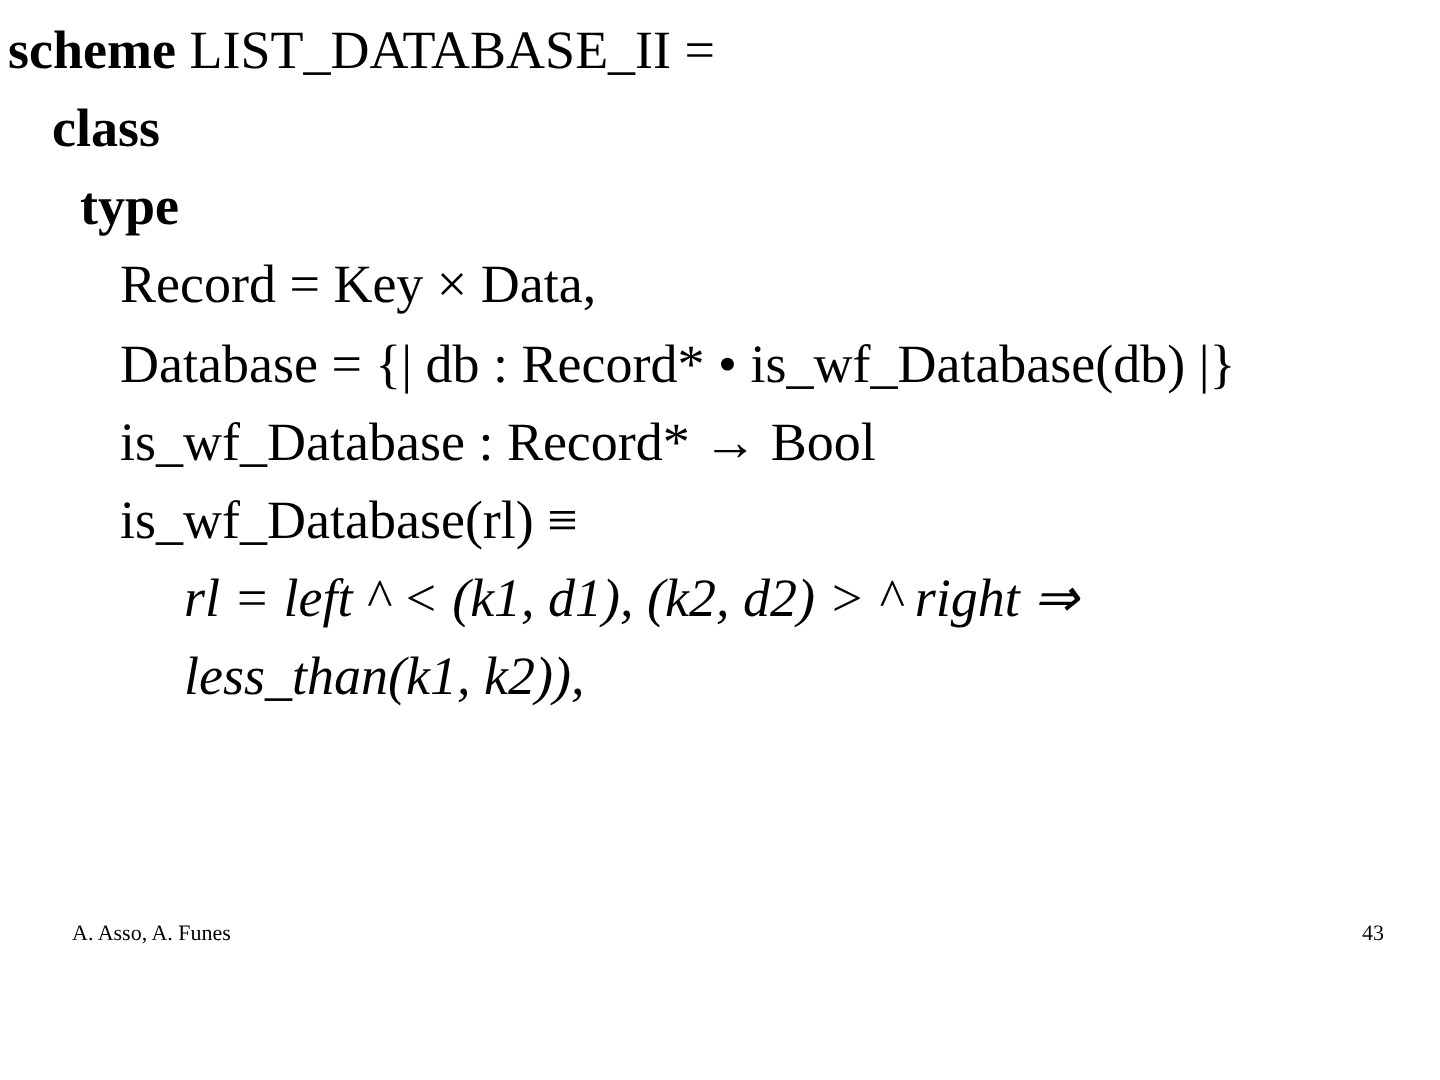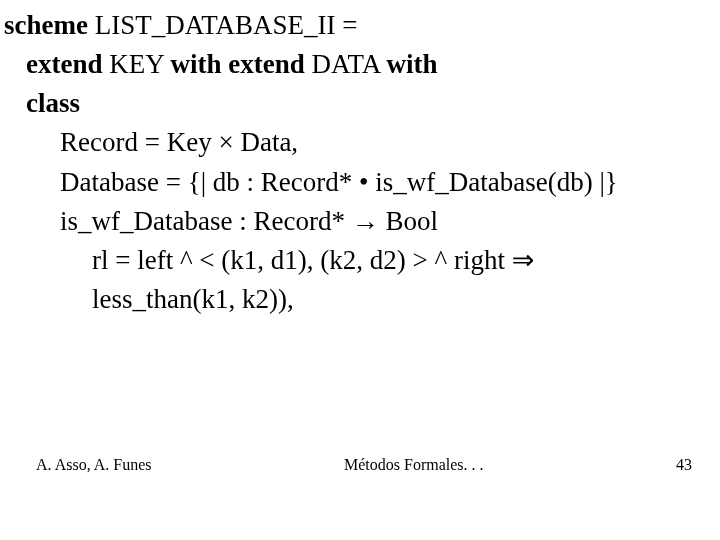--- a/index.html
+++ b/index.html
@@ -20,55 +20,55 @@
     font-size: 27px;
     line-height: 1.45;
   }
   .line { white-space: pre; }
   .b { font-weight: bold; }
   .i0 { padding-left: 0px; }
   .i1 { padding-left: 22px; }
   .i2 { padding-left: 36px; }
   .i3 { padding-left: 56px; }
   .i4 { padding-left: 70px; }
-  .i5 { padding-left: 88px; }
+  .i5 { padding-left: 88px; font-style: italic; }
   .footer {
     position: absolute;
     left: 0; right: 0;
     bottom: 8px;
-    font-size: 16px;
+    font-size: 11px;
     display: flex;
     justify-content: space-between;
     padding: 0 28px 0 36px;
   }
 </style>
 </head>
 <body>
 
 <div class="page">
 
   <div class="line i0"><span class="b">scheme</span><span> LIST_DATABASE_II =</span></div>
 
-  <div class="line i1"><span class="b">extend</span><span> KEY </span><span class="b">with </span><span class="b">extend</span><span> DATA </span><span class="b">with</span></div>
 
   <div class="line i1 b">class</div>
 
+  <div class="line i2 b">type</div>
 
   <div class="line i3">Record = Key × Data,</div>
 
   <div class="line i3">Database = {| db : Record* • is_wf_Database(db) |}</div>
 
 
   <div class="line i3">is_wf_Database : Record* → Bool</div>
 
+  <div class="line i3">is_wf_Database(rl) ≡</div>
 
 
   <div class="line i5">rl = left ^ &lt; (k1, d1), (k2, d2) &gt; ^ right ⇒</div>
 
   <div class="line i5">less_than(k1, k2)),</div>
 
   <div class="footer">
     <span>A. Asso, A. Funes</span>
-    <span>Métodos Formales. . .</span>
     <span>43</span>
   </div>
 
 </div>
 
 </body></html>

